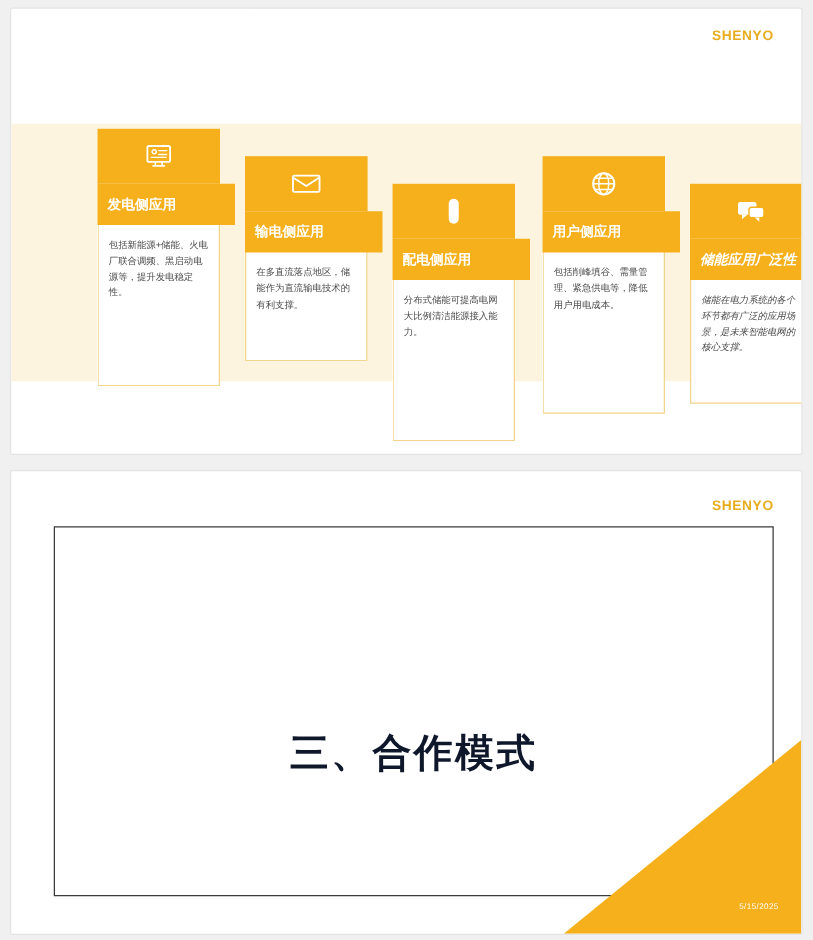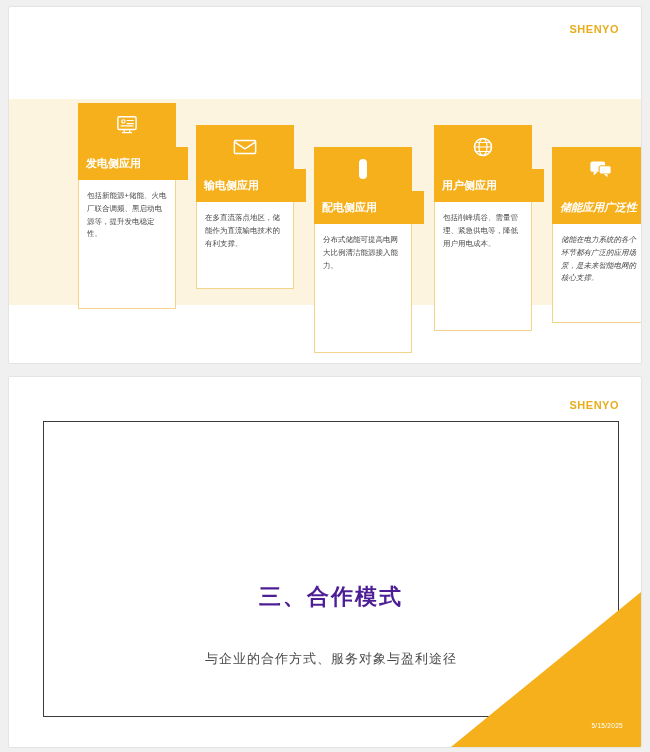--- a/index.html
+++ b/index.html
@@ -138,23 +138,23 @@
     height: 296px;
     border: 1.5px solid #3a3a3a;
     box-sizing: border-box;
   }
   .s2-heading {
     position: absolute;
     left: 0;
     right: 0;
     top: 160px;
     text-align: center;
-    font-size: 22px;
-    font-weight: bold;
-    color: #4c1d95;
+    font-size: 31px;
+    font-weight: bold;
+    color: #0f172a;
     letter-spacing: 2px;
   }
   .s2-sub {
     position: absolute;
     left: 0;
     right: 0;
     top: 228px;
     text-align: center;
     font-size: 13px;
     color: #4a4a4a;
@@ -259,18 +259,17 @@
     </div>
 
   </div>
 </div>
 
 <div class="slide" id="slide-2">
   <div class="s2-brand">SHENYO</div>
 
   <div class="s2-frame">
     <div class="s2-heading">三、合作模式</div>
-    <div class="s2-sub">与企业的合作方式、服务对象与盈利途径</div>
   </div>
 
   <div class="s2-tri"></div>
   <div class="s2-date">5/15/2025</div>
 </div>
 
 </body></html>

